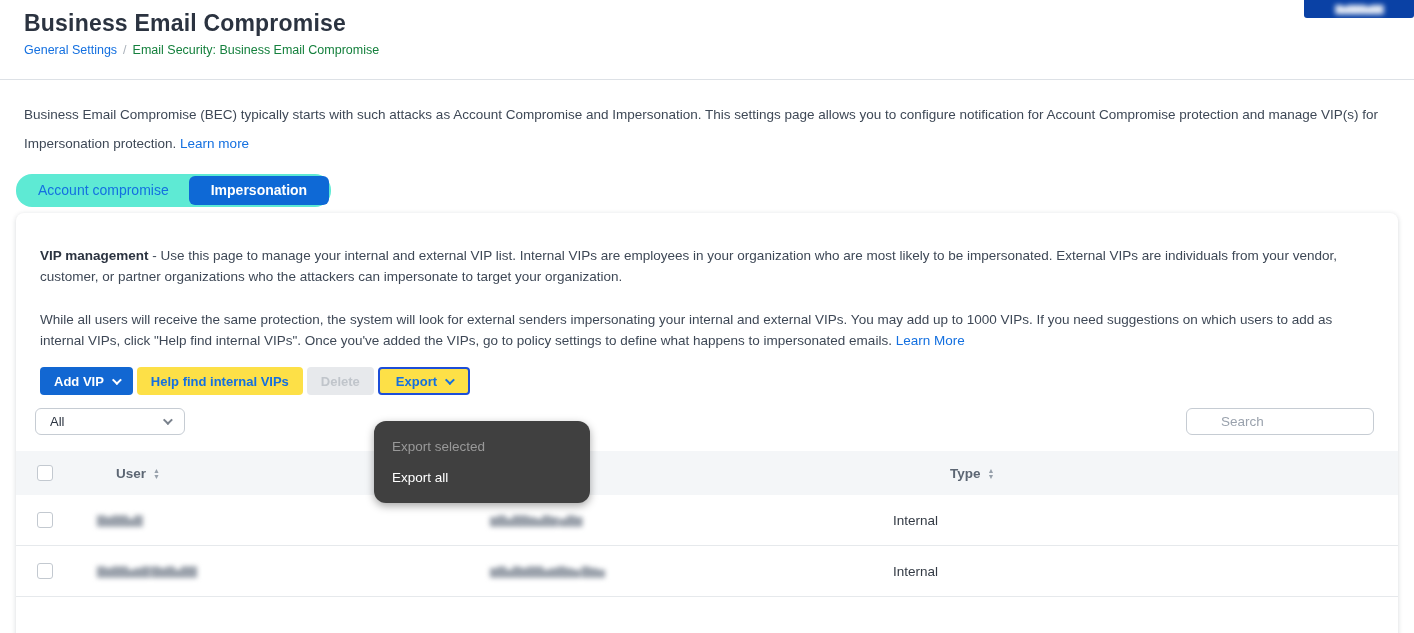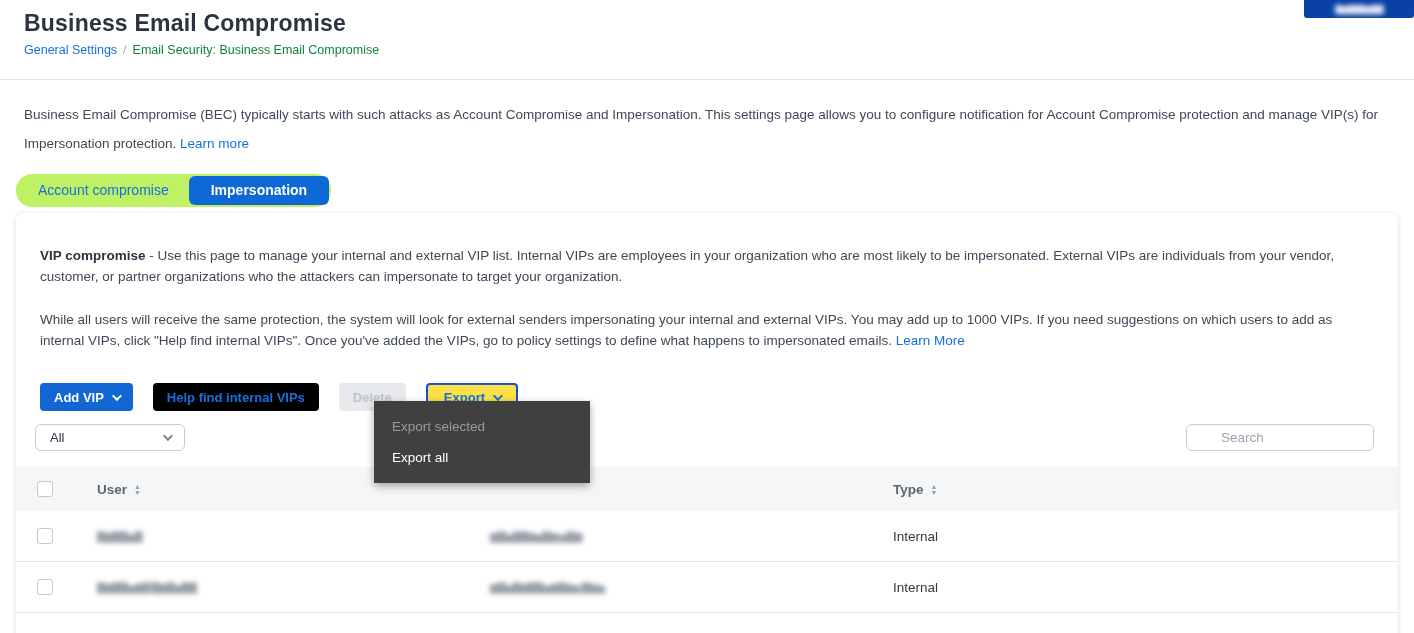--- a/index.html
+++ b/index.html
@@ -17,69 +17,69 @@
     background:#0a41a5; border:none; border-radius:3px; color:#fff; cursor:pointer;
     display:flex; align-items:flex-end; justify-content:center; padding-bottom:4px; }
   .top-action-btn .redacted { font-size:9px; color:rgba(255,255,255,.85); }
 
   
   .intro { padding:20px 24px 0; font-size:13.5px; line-height:29px; color:#3e4856; }
   .intro a { color:#1470e0; text-decoration:none; cursor:pointer; }
 
   
   .tabbar { display:inline-flex; align-items:center; margin:16px 0 0 16px;
-    background:#bef264; border-radius:16px; height:33px; padding:0 2px; }
+    background:#5eead4; border-radius:16px; height:33px; padding:0 2px; }
   .tab { font-size:14px; border:none; background:transparent; cursor:pointer;
     padding:7px 20px; color:#1470e0; border-radius:6px; height:29px; line-height:15px; }
   .tab.active { background:#0e69d6; color:#fff; font-weight:bold; padding:7px 22px;text-align:center; }
 
   
   .panel { position:relative; margin:6px 16px 0; width:1382px; height:450px;
     background:#fff; border-radius:8px 8px 0 0;
     box-shadow:0 1px 5px rgba(31,45,61,.18); padding-top:32px; }
   .vip-text { padding:0 28px 0 24px; font-size:13.5px; line-height:21px; color:#3e4856; }
   .vip-text b { color:#2b3340; }
   .vip-text .p2 { margin-top:22px; }
   .vip-text a { color:#1470e0; text-decoration:none; cursor:pointer; }
 
   
-  .toolbar { display:flex; align-items:flex-start; gap:20px; margin-top:32px; padding:0 24px; height:28px; }
+  .toolbar { display:flex; align-items:flex-start; gap:4px; margin-top:16px; padding:0 24px; height:28px; }
   .btn { font-family:inherit; font-size:13px; height:28px; border-radius:4px; border:none;
     cursor:pointer; display:inline-flex; align-items:center; gap:8px; padding:0 14px; }
   .btn-primary { background:#1267d2; color:#fff; font-weight:bold; }
-  .btn-light { background:#000000; color:#1470e0; font-weight:bold; }
+  .btn-light { background:#fde047; color:#1470e0; font-weight:bold; }
   .btn-disabled { background:#e7e9ec; color:#c0c5cb; font-weight:bold; cursor:default; }
   .btn-outline { background:#fde047; color:#1470e0; font-weight:bold; border:2px solid #1d4ed8;
     border-radius:4px; padding:0 16px; }
   .chev { width:7px; height:7px; border-right:2px solid currentColor; border-bottom:2px solid currentColor;
     transform:rotate(45deg) translateY(-2px); display:inline-block; }
 
   
-  .export-menu { position:absolute; left:358px; top:188px; width:216px; z-index:20;
-    background:#404040; border-radius:0; box-shadow:0 3px 8px rgba(0,0,0,.35); padding:10px 0; }
+  .export-menu { position:absolute; left:358px; top:208px; width:216px; z-index:20;
+    background:#404040; border-radius:12px; box-shadow:0 3px 8px rgba(0,0,0,.35); padding:10px 0; }
   .export-menu .item { font-size:13.5px; color:#fff; padding:8px 18px; cursor:pointer; }
   .export-menu .item.disabled { color:#999; cursor:default; }
 
   
   .filter-row { display:flex; align-items:center; justify-content:space-between;
     margin-top:12px; padding:0 24px 0 19px; height:28px; }
   .select { width:150px; height:27px; border:1px solid #c6ccd3; border-radius:6px;
     background:#fff; display:flex; align-items:center; justify-content:space-between;
     padding:0 14px; font-size:13px; color:#2b3340; cursor:pointer; }
   .select .chev { color:#7a828d; }
   .search-box { width:188px; height:27px; border:1px solid #c6ccd3; border-radius:6px;
     background:#fff; display:flex; align-items:center; padding:0 10px; gap:24px; }
   .search-box input { border:none; outline:none; font-family:inherit; font-size:13.5px;
     color:#2b3340; width:160px; background:transparent; }
   .search-box input::placeholder { color:#9aa2ad; }
 
   
   .table { margin-top:16px; }
   .trow { display:grid; grid-template-columns:81px 393px 403px 1fr; align-items:center; }
-  .thead { background:#f4f6f8; height:44px; font-size:13.5px; font-weight:bold; color:#5c6673; }
+  .thead { background:#f4f6f8; height:44px; font-size:13.5px; font-weight:bold; color:#5c6673;gap:19px; }
   .tbody-row { height:51px; border-bottom:1px solid #e6e9ec; font-size:13.5px; color:#333a44; }
   .cell-check { padding-left:21px; }
   .cb { width:16px; height:16px; border:1.5px solid #c3c9d0; border-radius:3px; background:#fff;
     appearance:none; -webkit-appearance:none; cursor:pointer; display:block; }
   .colhead { display:flex; align-items:center; gap:7px; }
   .sort { display:flex; flex-direction:column; gap:1px; }
   .sort span { font-size:7px; line-height:5px; color:#97a0ab; }
   .redacted { filter:blur(2.6px); letter-spacing:-1px; color:#9aa1ab; font-size:11px; }
 </style>
 </head>
@@ -106,21 +106,21 @@
 
 <div class="tabbar">
   <button class="tab">Account compromise</button>
   <button class="tab active">Impersonation</button>
 </div>
 
 
 <div class="panel">
 
   <div class="vip-text">
-    <div><b>VIP compromise</b><span> - Use this page to manage your internal and external VIP list. Internal VIPs are employees in your organization who are most likely to be impersonated. External VIPs are individuals from your vendor, customer, or partner organizations who the attackers can impersonate to target your organization.</span></div>
+    <div><b>VIP management</b><span> - Use this page to manage your internal and external VIP list. Internal VIPs are employees in your organization who are most likely to be impersonated. External VIPs are individuals from your vendor, customer, or partner organizations who the attackers can impersonate to target your organization.</span></div>
     <div class="p2"><span>While all users will receive the same protection, the system will look for external senders impersonating your internal and external VIPs. You may add up to 1000 VIPs. If you need suggestions on which users to add as internal VIPs, click "Help find internal VIPs". Once you've added the VIPs, go to policy settings to define what happens to impersonated emails. </span><a>Learn More</a></div>
   </div>
 
   <div class="toolbar">
     <button class="btn btn-primary">
       <span>Add VIP</span>
       <i class="chev"></i>
     </button>
     <button class="btn btn-light">
       <span>Help find internal VIPs</span>

